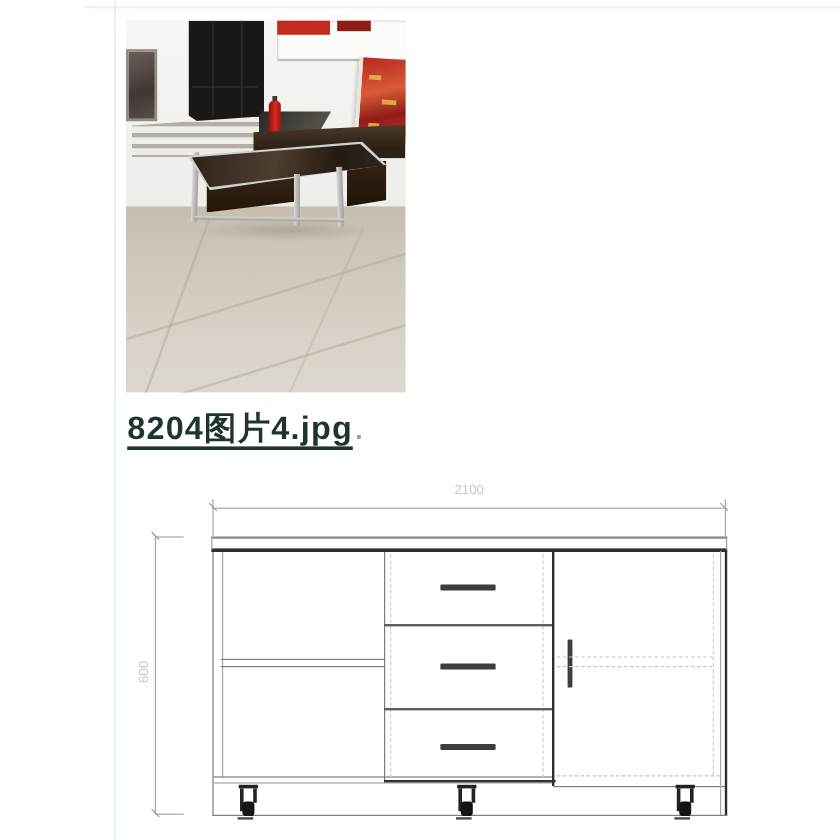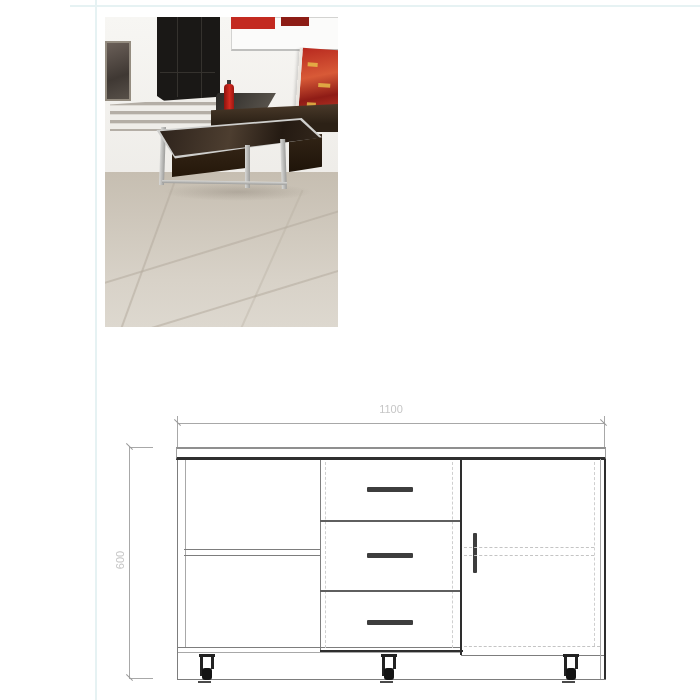--- a/index.html
+++ b/index.html
@@ -122,24 +122,27 @@
     <div class="ph-leg" style="left:55px;top:110px;height:58px;transform:rotate(2deg);"></div>
     <div class="ph-side"></div>
     <div class="ph-side2"></div>
     <div class="ph-rim"></div>
     <div class="ph-glass"></div>
     <div class="ph-leg" style="left:140px;top:128px;height:43px;"></div>
     <div class="ph-leg" style="left:176px;top:122px;height:50px;transform:rotate(-2deg);"></div>
     <div class="ph-bar" style="left:57px;top:164px;width:125px;transform:rotate(1deg);"></div>
   </div>
 
+  <div id="filename-row">
+    <a id="filename-link">8204图片4.jpg</a><span id="filename-period">.</span>
+  </div>
 
   <div id="drawing">
 
-    <div class="dim-label" style="left:368px;top:403px;width:46px;">1100</div>
+    <div class="dim-label" style="left:368px;top:403px;width:46px;">2100</div>
     <div class="ln-lt" style="left:177px;top:416px;width:1px;height:31px;"></div>
     <div class="ln-lt" style="left:604px;top:416px;width:1px;height:31px;"></div>
     <div class="ln-lt" style="left:177px;top:423px;width:428px;height:1px;"></div>
     <div class="arrow" style="left:173px;top:422px;transform:rotate(45deg);"></div>
     <div class="arrow" style="left:599px;top:422px;transform:rotate(45deg);"></div>
 
     <div class="dim-label" style="left:100px;top:554px;width:40px;transform:rotate(-90deg);">600</div>
     <div class="ln-lt" style="left:129px;top:447px;width:1px;height:231px;"></div>
     <div class="ln-lt" style="left:129px;top:447px;width:24px;height:1px;"></div>
     <div class="ln-lt" style="left:129px;top:678px;width:24px;height:1px;"></div>

